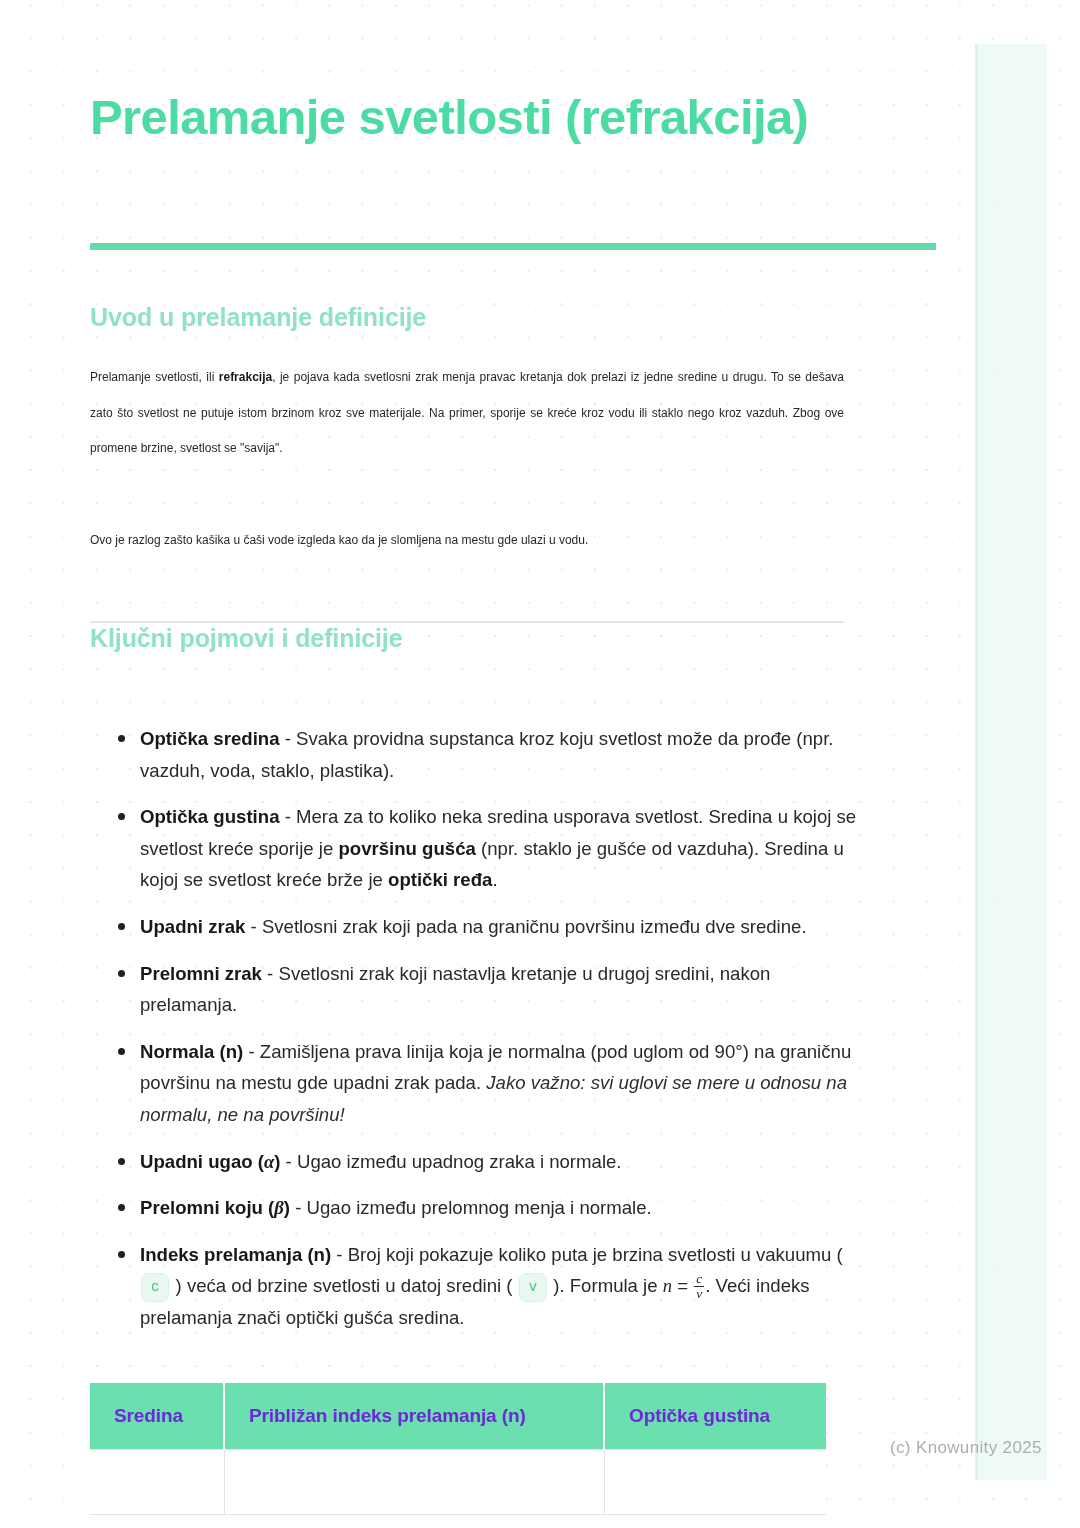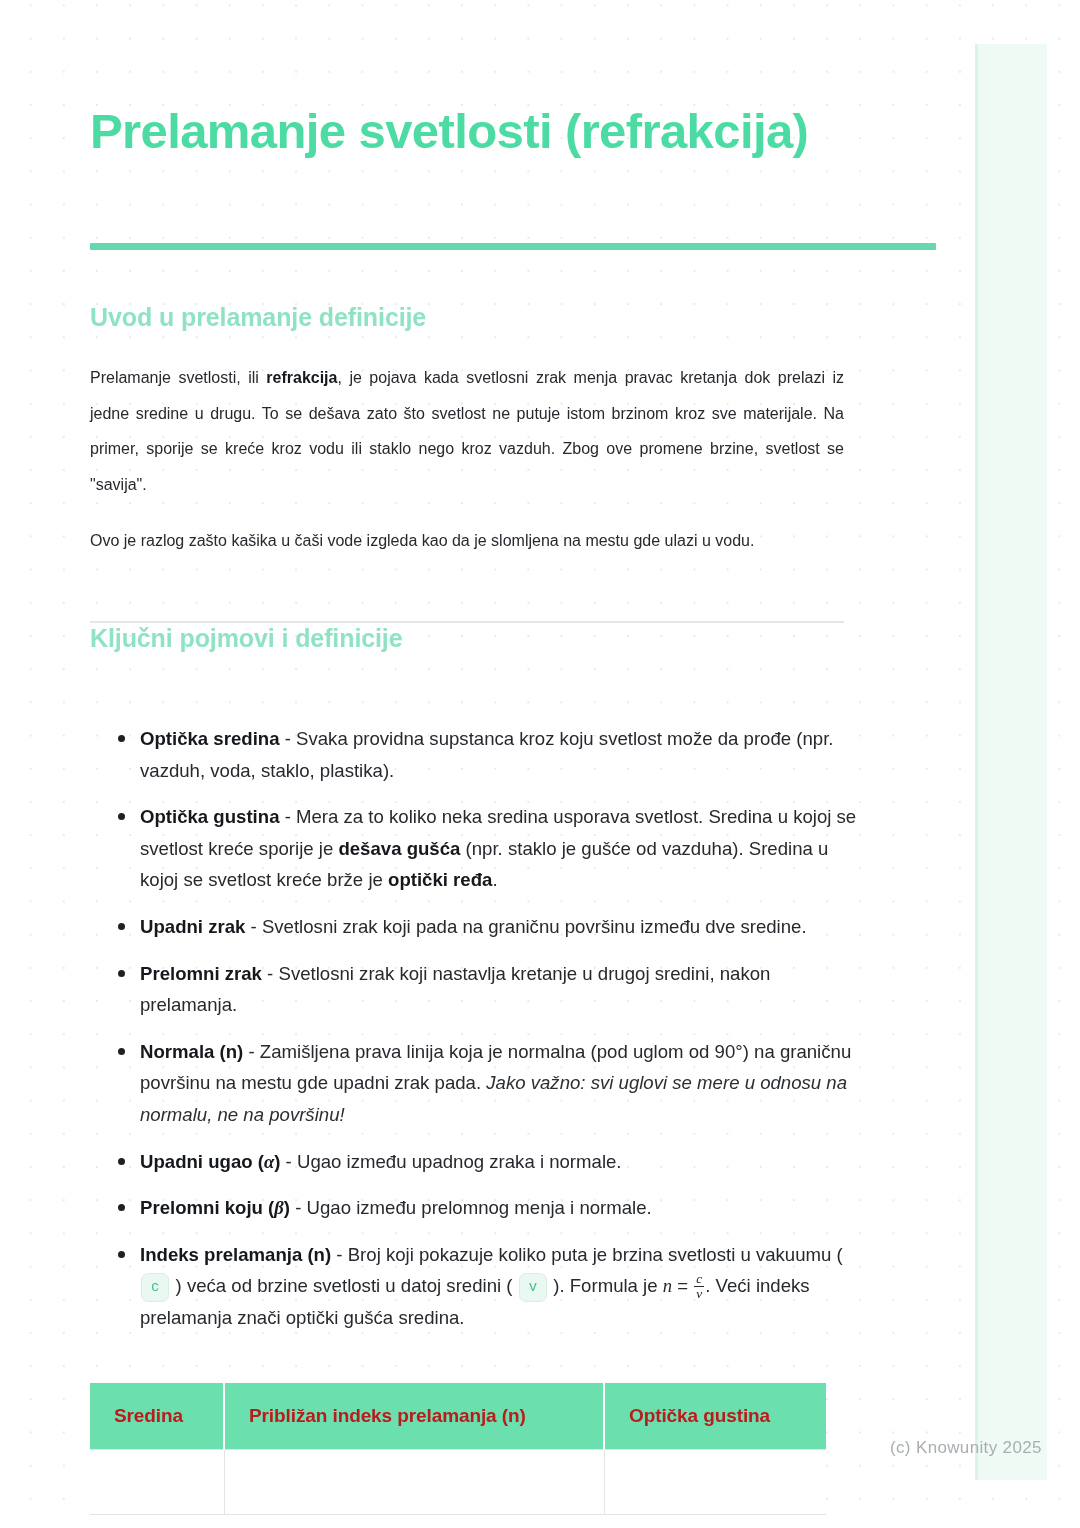--- a/index.html
+++ b/index.html
@@ -41,40 +41,39 @@
 
   
   #doc-title{
     top:88px;
     font-size:49px;
     line-height:1.21;
     font-weight:700;
     color:#4ddba4;
     letter-spacing:-.6px;
     white-space:pre-line;
-    margin-top:14px;
   }
   #title-rule{
     position:absolute;left:90px;top:243px;width:846px;height:7px;
     background:#64d9ab;border-radius:1px;
   }
 
   
   .section-heading{
     font-size:25px;
     font-weight:700;
     color:#8fe3c2;
     letter-spacing:-.1px;
   }
   #h-uvod{top:303px;}
   #h-pojmovi{top:624px;}
 
   
   .para{
-    font-size:16px;
+    font-size:12px;
     line-height:35.6px;
     color:#26292e;
     text-align:justify;
   }
   #p1{top:360px;}
   #p2{top:523px;}
   .para b{font-weight:700;color:#15181c;}
 
   
   #divider{
@@ -137,21 +136,21 @@
   .frac .den{display:block;padding:0 2px;}
 
   
   #ref-table{
     position:absolute;left:90px;top:1383px;width:736px;
     border-collapse:collapse;
     table-layout:fixed;
   }
   #ref-table th{
     background:#6bdfae;
-    color:#b91c1c;
+    color:#6d28d9;
     font-size:19px;
     font-weight:700;
     text-align:left;
     padding:22px 0 22px 24px;
     border-right:2px solid #ffffff;
     letter-spacing:-.1px;
   }
   #ref-table th:last-child{border-right:none;}
   #ref-table td{
     height:62px;
@@ -198,21 +197,21 @@
 
   <div class="col section-heading" id="h-pojmovi">Ključni pojmovi i definicije</div>
 
   <ul class="col" id="bullets">
 
     <li>
       <b>Optička sredina</b><span> - Svaka providna supstanca kroz koju svetlost može da prođe (npr. vazduh, voda, staklo, plastika).</span>
     </li>
 
     <li>
-      <b>Optička gustina</b><span> - Mera za to koliko neka sredina usporava svetlost. Sredina u kojoj se svetlost kreće sporije je </span><b>dešava gušća</b><span> (npr. staklo je gušće od vazduha). Sredina u kojoj se svetlost kreće brže je </span><b>optički ređa</b><span>.</span>
+      <b>Optička gustina</b><span> - Mera za to koliko neka sredina usporava svetlost. Sredina u kojoj se svetlost kreće sporije je </span><b>površinu gušća</b><span> (npr. staklo je gušće od vazduha). Sredina u kojoj se svetlost kreće brže je </span><b>optički ređa</b><span>.</span>
     </li>
 
     <li>
       <b>Upadni zrak</b><span> - Svetlosni zrak koji pada na graničnu površinu između dve sredine.</span>
     </li>
 
     <li>
       <b>Prelomni zrak</b><span> - Svetlosni zrak koji nastavlja kretanje u drugoj sredini, nakon prelamanja.</span>
     </li>
 

